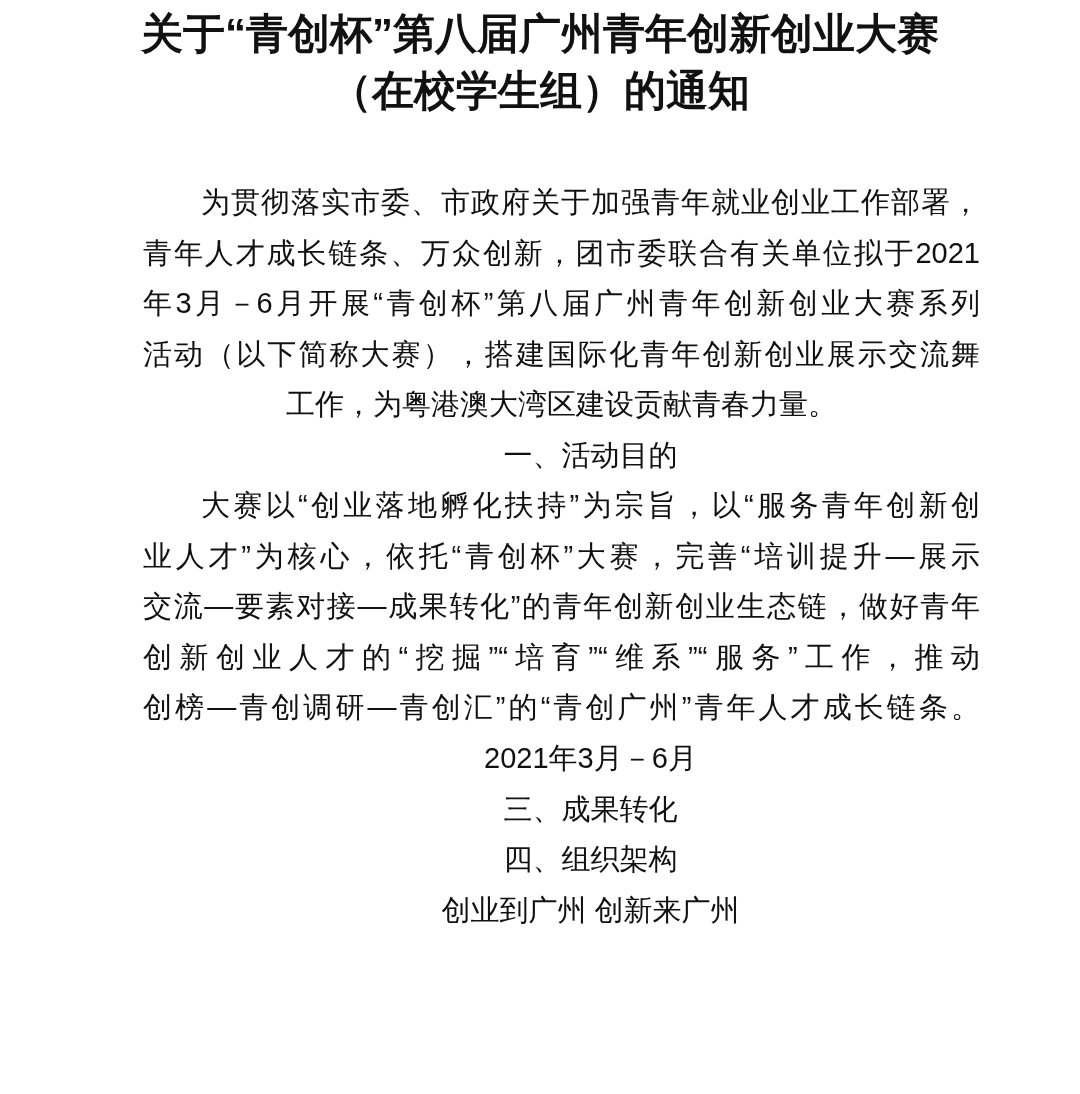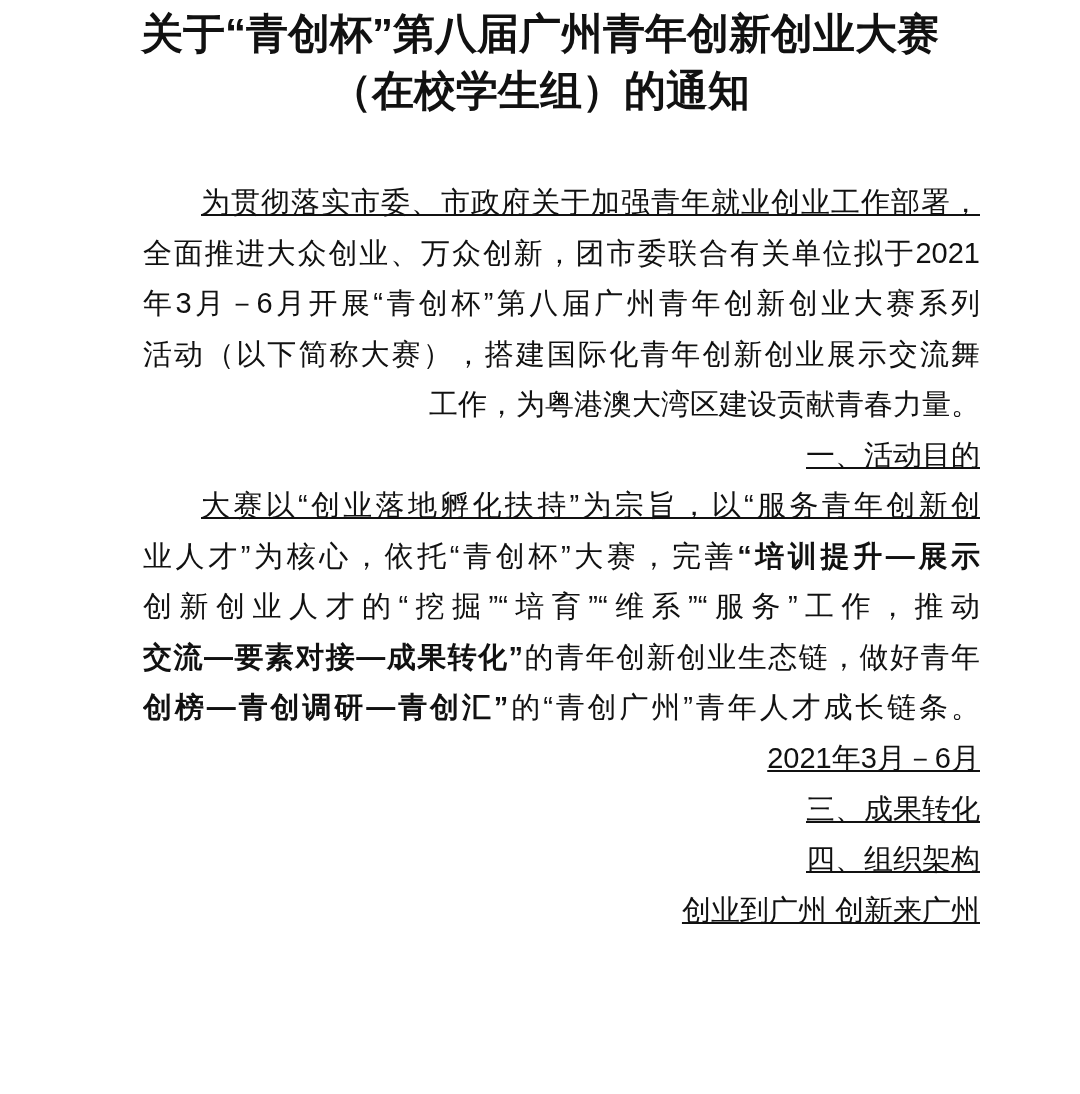--- a/index.html
+++ b/index.html
@@ -30,52 +30,51 @@
   }
   .content {
     margin: 58px 100px 0 143px;
     width: 837px;
     font-size: 29px;
     line-height: 50.55px;
   }
   .line {
     height: 50.55px;
     overflow: hidden;
-    text-align: right;
+    text-align: center;
   }
   .line.indent {
     text-indent: 58px;
-    text-decoration: underline;
   }
   .line.justify {
     text-align: justify;
     text-align-last: justify;
   }
   .bold {
-    font-weight: 700;
+    font-weight: 400;
   }
 </style>
 </head>
 <body>
 
 <div class="page" style="background: rgb(255, 255, 255); color: rgb(17, 17, 17);">
   <div class="title">
     <div class="title-line">关于“青创杯”第八届广州青年创新创业大赛</div>
     <div class="title-line">（在校学生组）的通知</div>
   </div>
   <div class="content" id="doc-body">
       <div class="line indent justify"><span class="regular">为贯彻落实市委、市政府关于加强青年就业创业工作部署，</span></div>
-      <div class="line justify"><span class="regular">全面推进大众创业、万众创新，团市委联合有关单位拟于2021</span></div>
+      <div class="line justify"><span class="regular">青年人才成长链条、万众创新，团市委联合有关单位拟于2021</span></div>
       <div class="line justify"><span class="regular">年3月－6月开展“青创杯”第八届广州青年创新创业大赛系列</span></div>
       <div class="line justify"><span class="regular">活动（以下简称大赛），搭建国际化青年创新创业展示交流舞</span></div>
       <div class="line"><span class="regular">工作，为粤港澳大湾区建设贡献青春力量。</span></div>
       <div class="line indent"><span class="regular">一、活动目的</span></div>
       <div class="line indent justify"><span class="regular">大赛以“创业落地孵化扶持”为宗旨，以“服务青年创新创</span></div>
       <div class="line justify"><span class="regular">业人才”为核心，依托“青创杯”大赛，完善</span><span class="bold">“培训提升—展示</span></div>
+      <div class="line justify"><span class="bold">交流—要素对接—成果转化”</span><span class="regular">的青年创新创业生态链，做好青年</span></div>
       <div class="line justify"><span class="regular">创新创业人才的“挖掘”“培育”“维系”“服务”工作，推动</span></div>
-      <div class="line justify"><span class="bold">交流—要素对接—成果转化”</span><span class="regular">的青年创新创业生态链，做好青年</span></div>
       <div class="line justify"><span class="bold">创榜—青创调研—青创汇”</span><span class="regular">的“青创广州”青年人才成长链条。</span></div>
       <div class="line indent"><span class="regular">2021年3月－6月</span></div>
       <div class="line indent"><span class="regular">三、成果转化</span></div>
       <div class="line indent"><span class="regular">四、组织架构</span></div>
       <div class="line indent"><span class="regular">创业到广州 创新来广州</span></div>
     </div>
 </div>
 
 </body></html>

